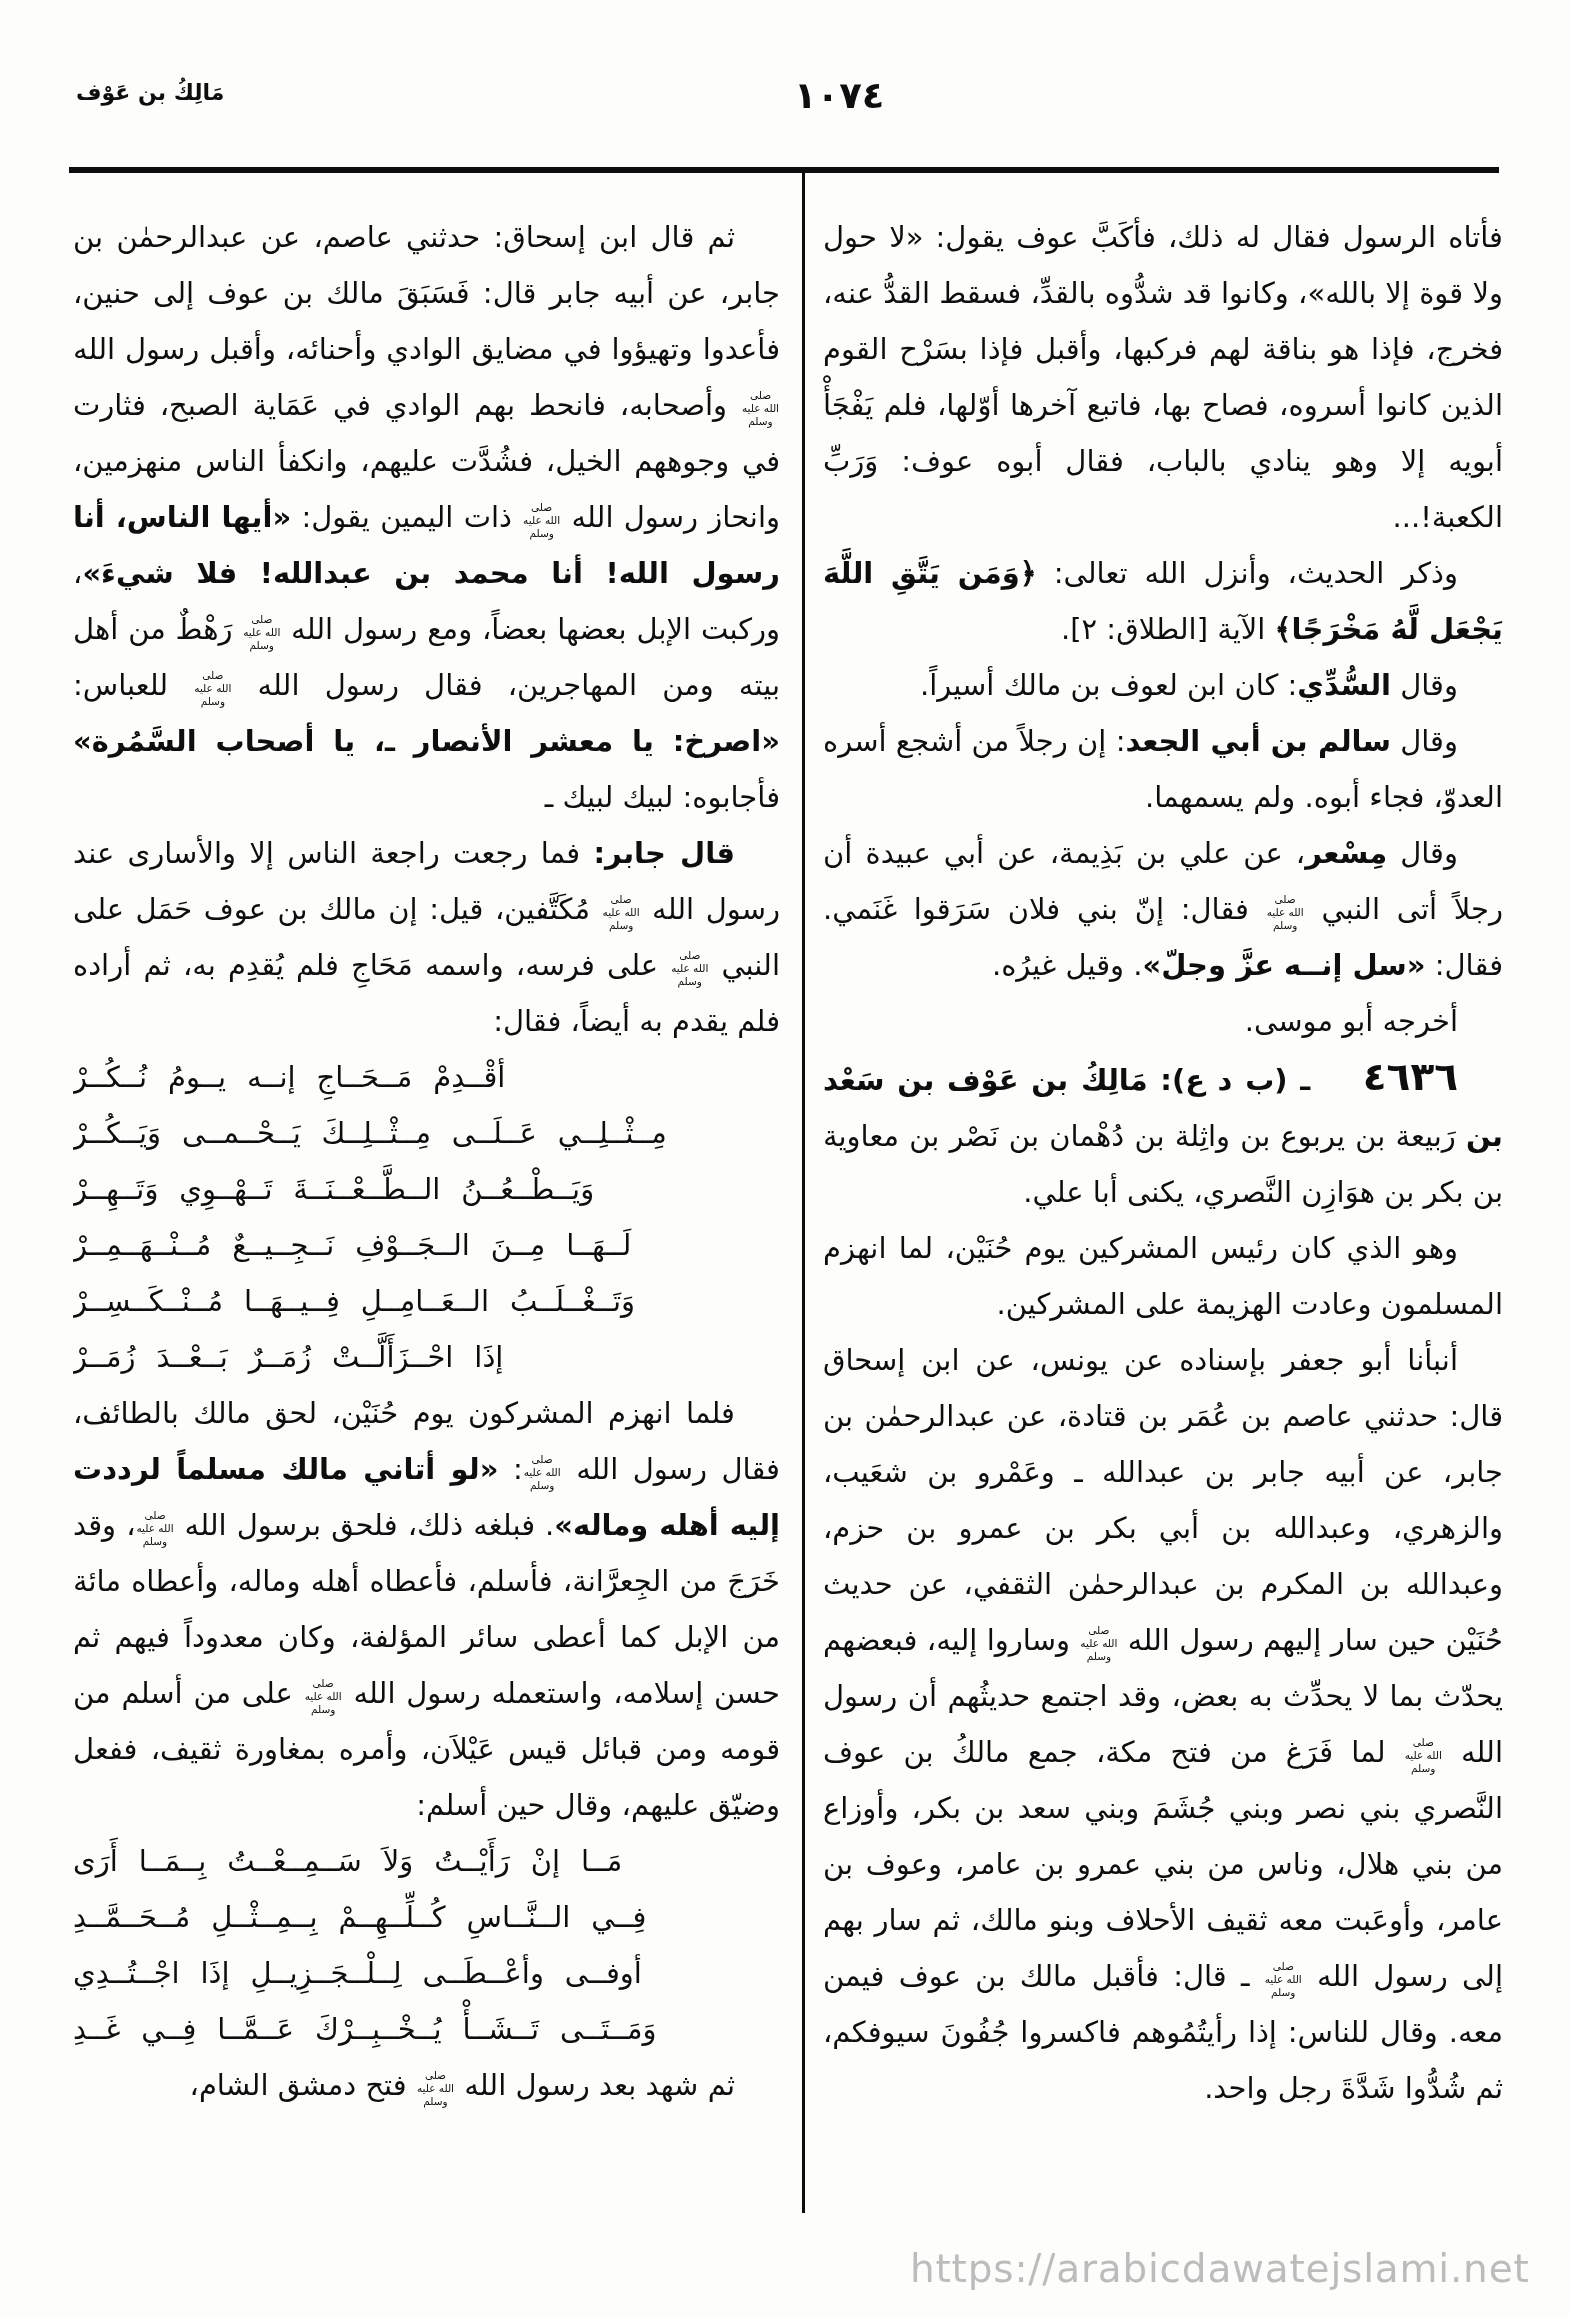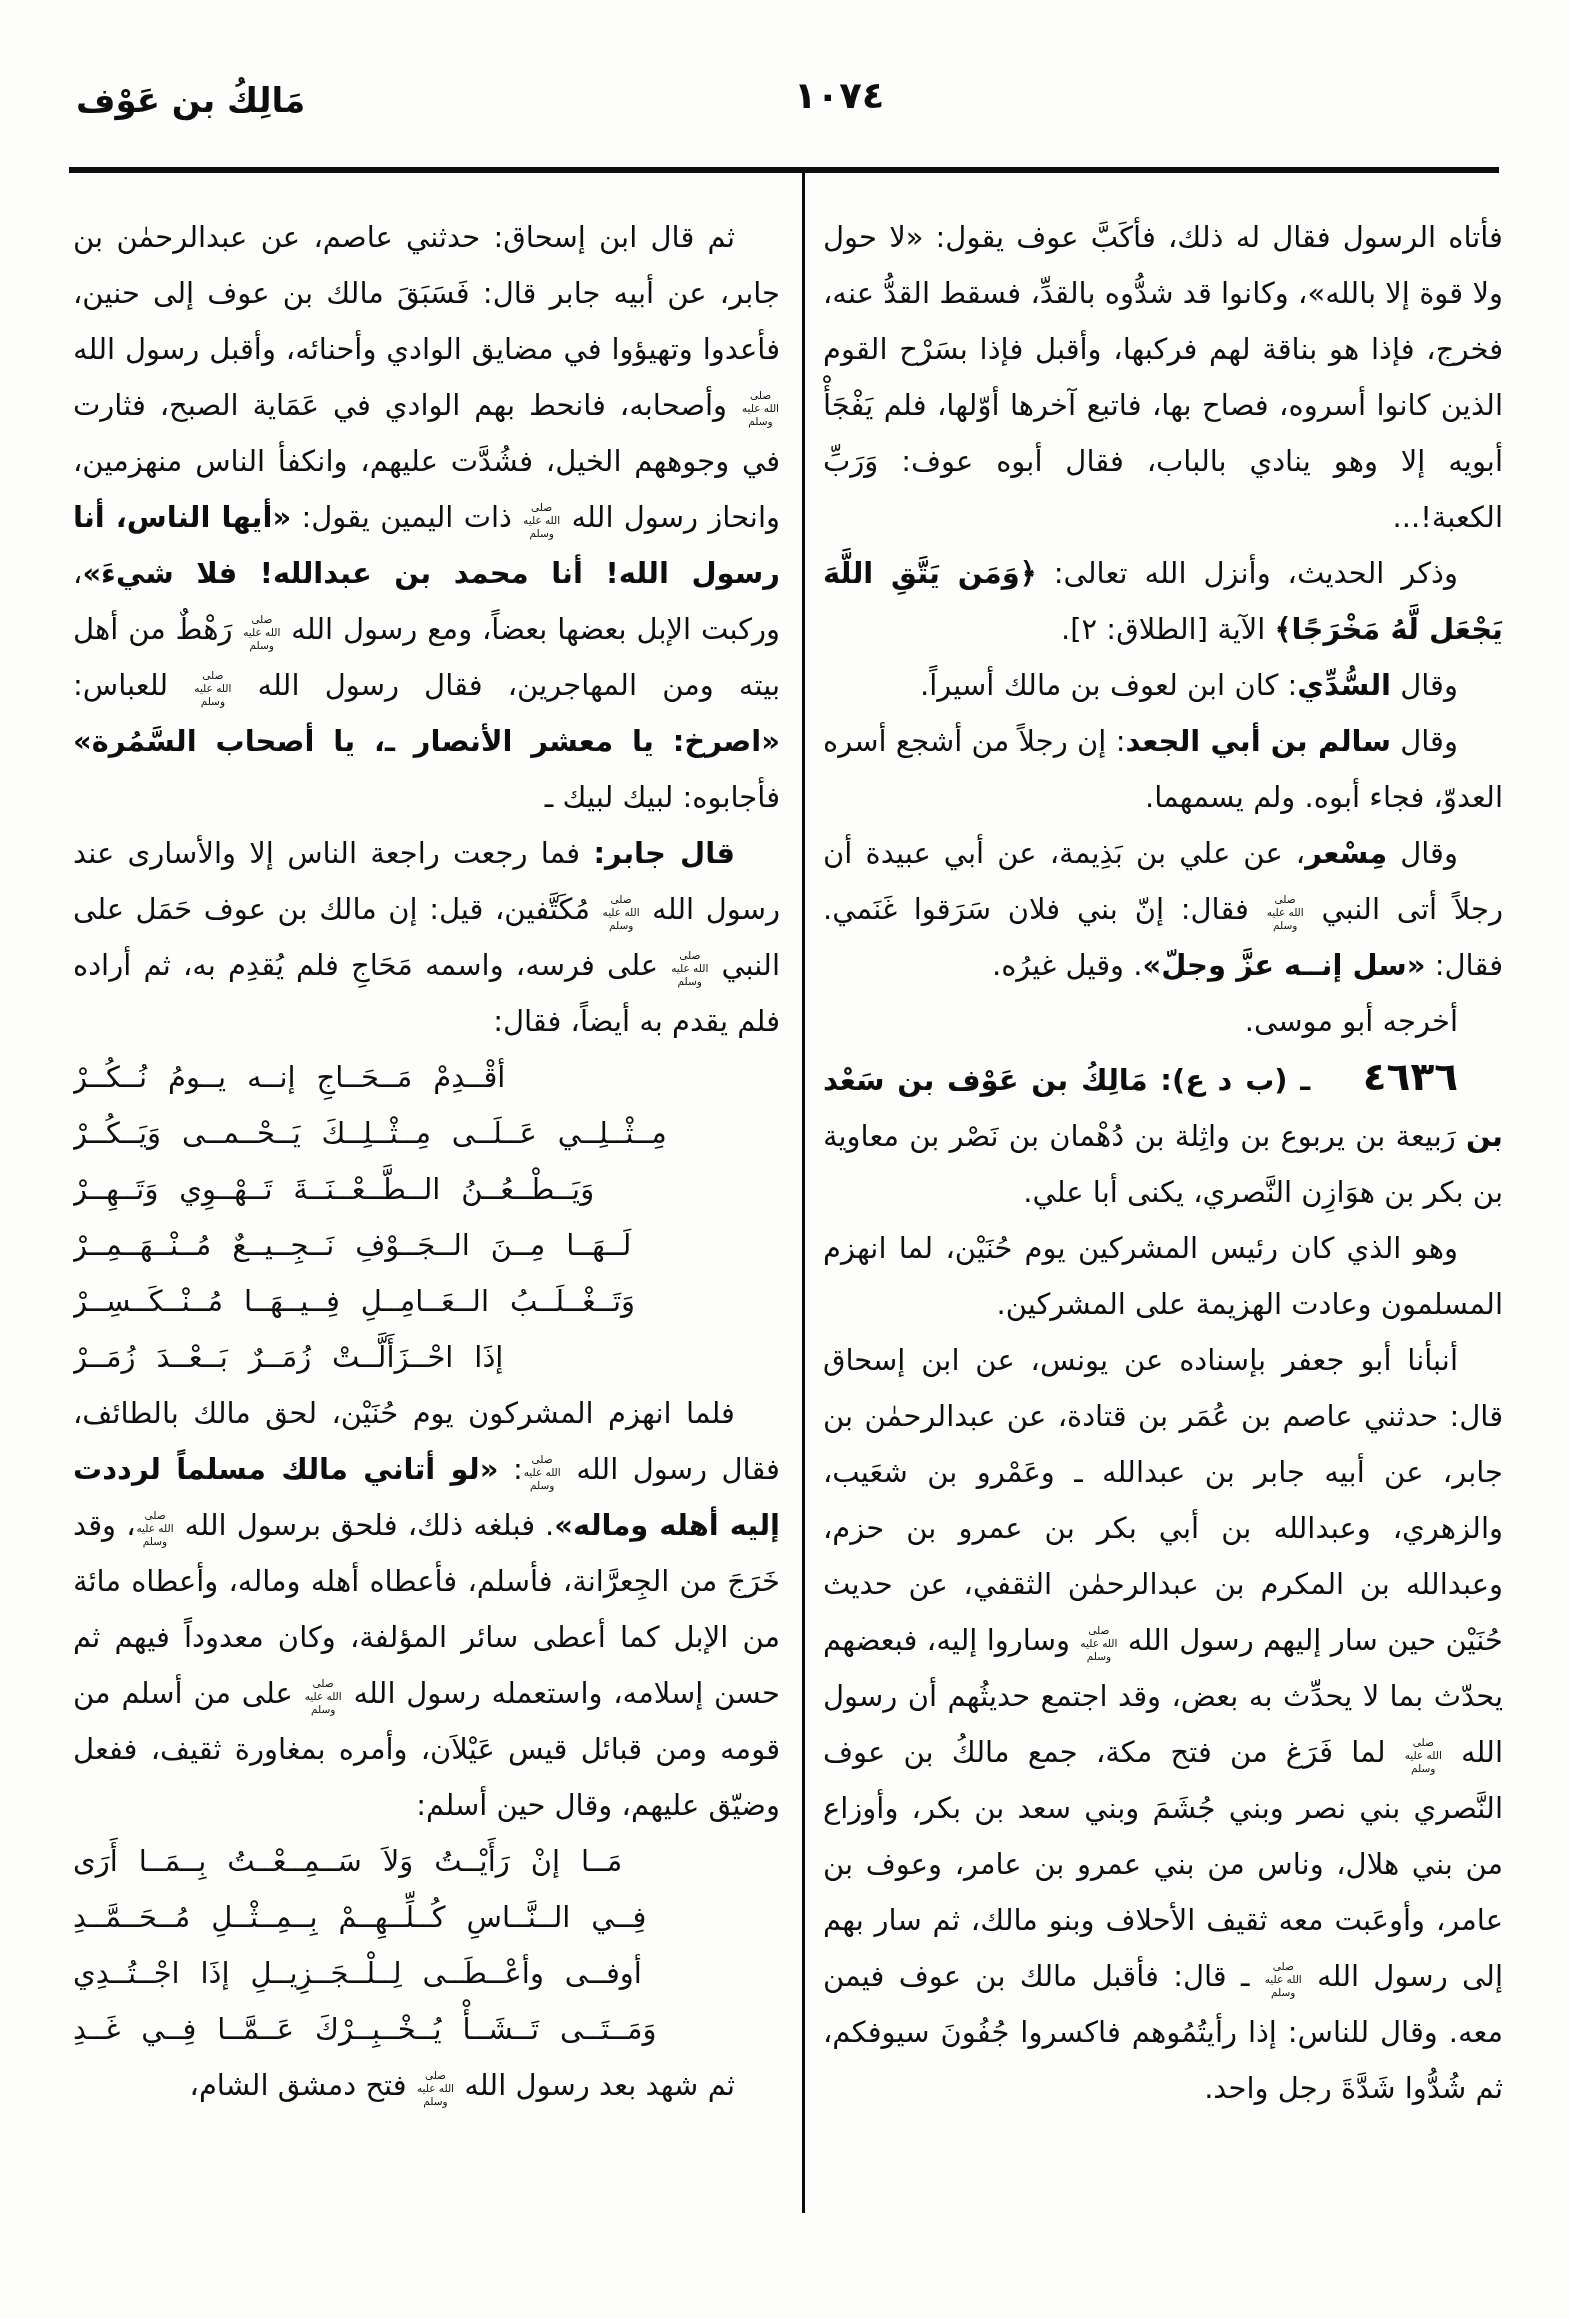--- a/index.html
+++ b/index.html
@@ -1,21 +1,21 @@
 <!DOCTYPE html>
 <html dir="rtl" lang="ar" style="font-size:13.4px"><head>
 <meta charset="utf-8">
 <style>
   html,body{margin:0;padding:0;background:#e8e8e6;}
   .page{
     position:relative;width:1571px;height:2319px;margin:0 auto;
     background:#fdfdfb;overflow:hidden;direction:rtl;
     font-family:"DejaVu Sans",sans-serif;color:#0e0e0e;
   }
-  .header-title{position:absolute;font-size:34px;font-weight:bold;white-space:nowrap;}
+  .header-title{position:absolute;font-size:22px;font-weight:bold;white-space:nowrap;}
   .header-title.right{top:70px;right:70px;}
   .header-title.left{top:80px;left:77px;}
   .page-number{position:absolute;top:74px;left:795px;width:151px;text-align:left;
     font-size:37px;font-weight:bold;}
   .hrule{position:absolute;top:167px;left:70px;width:1430px;height:5.9px;background:#0d0d0d;}
   .vrule{position:absolute;top:172px;left:803px;width:3.3px;height:2041px;background:#0d0d0d;}
   .col{position:absolute;top:209px;height:2035px;overflow:hidden;
     font-size:29px;line-height:56px;text-align:justify;}
   .col-right{right:67px;width:680px;}
   .col-left{left:74px;width:707px;}
@@ -74,15 +74,16 @@
       <p class="para indent"><span>فلما انهزم المشركون يوم حُنَيْن، لحق مالك بالطائف، فقال رسول الله </span><span class="saw">صلى الله عليه وسلم</span><span>: </span><span class="bold">«لو أتاني مالك مسلماً لرددت إليه أهله وماله»</span><span>. فبلغه ذلك، فلحق برسول الله </span><span class="saw">صلى الله عليه وسلم</span><span>، وقد خَرَجَ من الجِعرَّانة، فأسلم، فأعطاه أهله وماله، وأعطاه مائة من الإبل كما أعطى سائر المؤلفة، وكان معدوداً فيهم ثم حسن إسلامه، واستعمله رسول الله </span><span class="saw">صلى الله عليه وسلم</span><span> على من أسلم من قومه ومن قبائل قيس عَيْلاَن، وأمره بمغاورة ثقيف، ففعل وضيّق عليهم، وقال حين أسلم:</span></p>
       <div class="verses">
         <div class="verse-line">مَــا إنْ رَأَيْــتُ وَلاَ سَــمِــعْــتُ بِــمَــا أَرَى</div>
         <div class="verse-line">فِــي الــنَّــاسِ كُــلِّــهِــمْ بِــمِــثْــلِ مُــحَــمَّــدِ</div>
         <div class="verse-line">أوفــى وأعْــطَــى لِــلْــجَــزِيــلِ إذَا اجْــتُــدِي</div>
         <div class="verse-line">وَمَــتَــى تَــشَــأْ يُــخْــبِــرْكَ عَــمَّــا فِــي غَــدِ</div>
       </div>
       <p class="para indent"><span>ثم شهد بعد رسول الله </span><span class="saw">صلى الله عليه وسلم</span><span> فتح دمشق الشام،</span></p>
     </div>
 
+  <div class="watermark">https://arabicdawatejslami.net</div>
 
 </div>
 
 
 </body></html>

